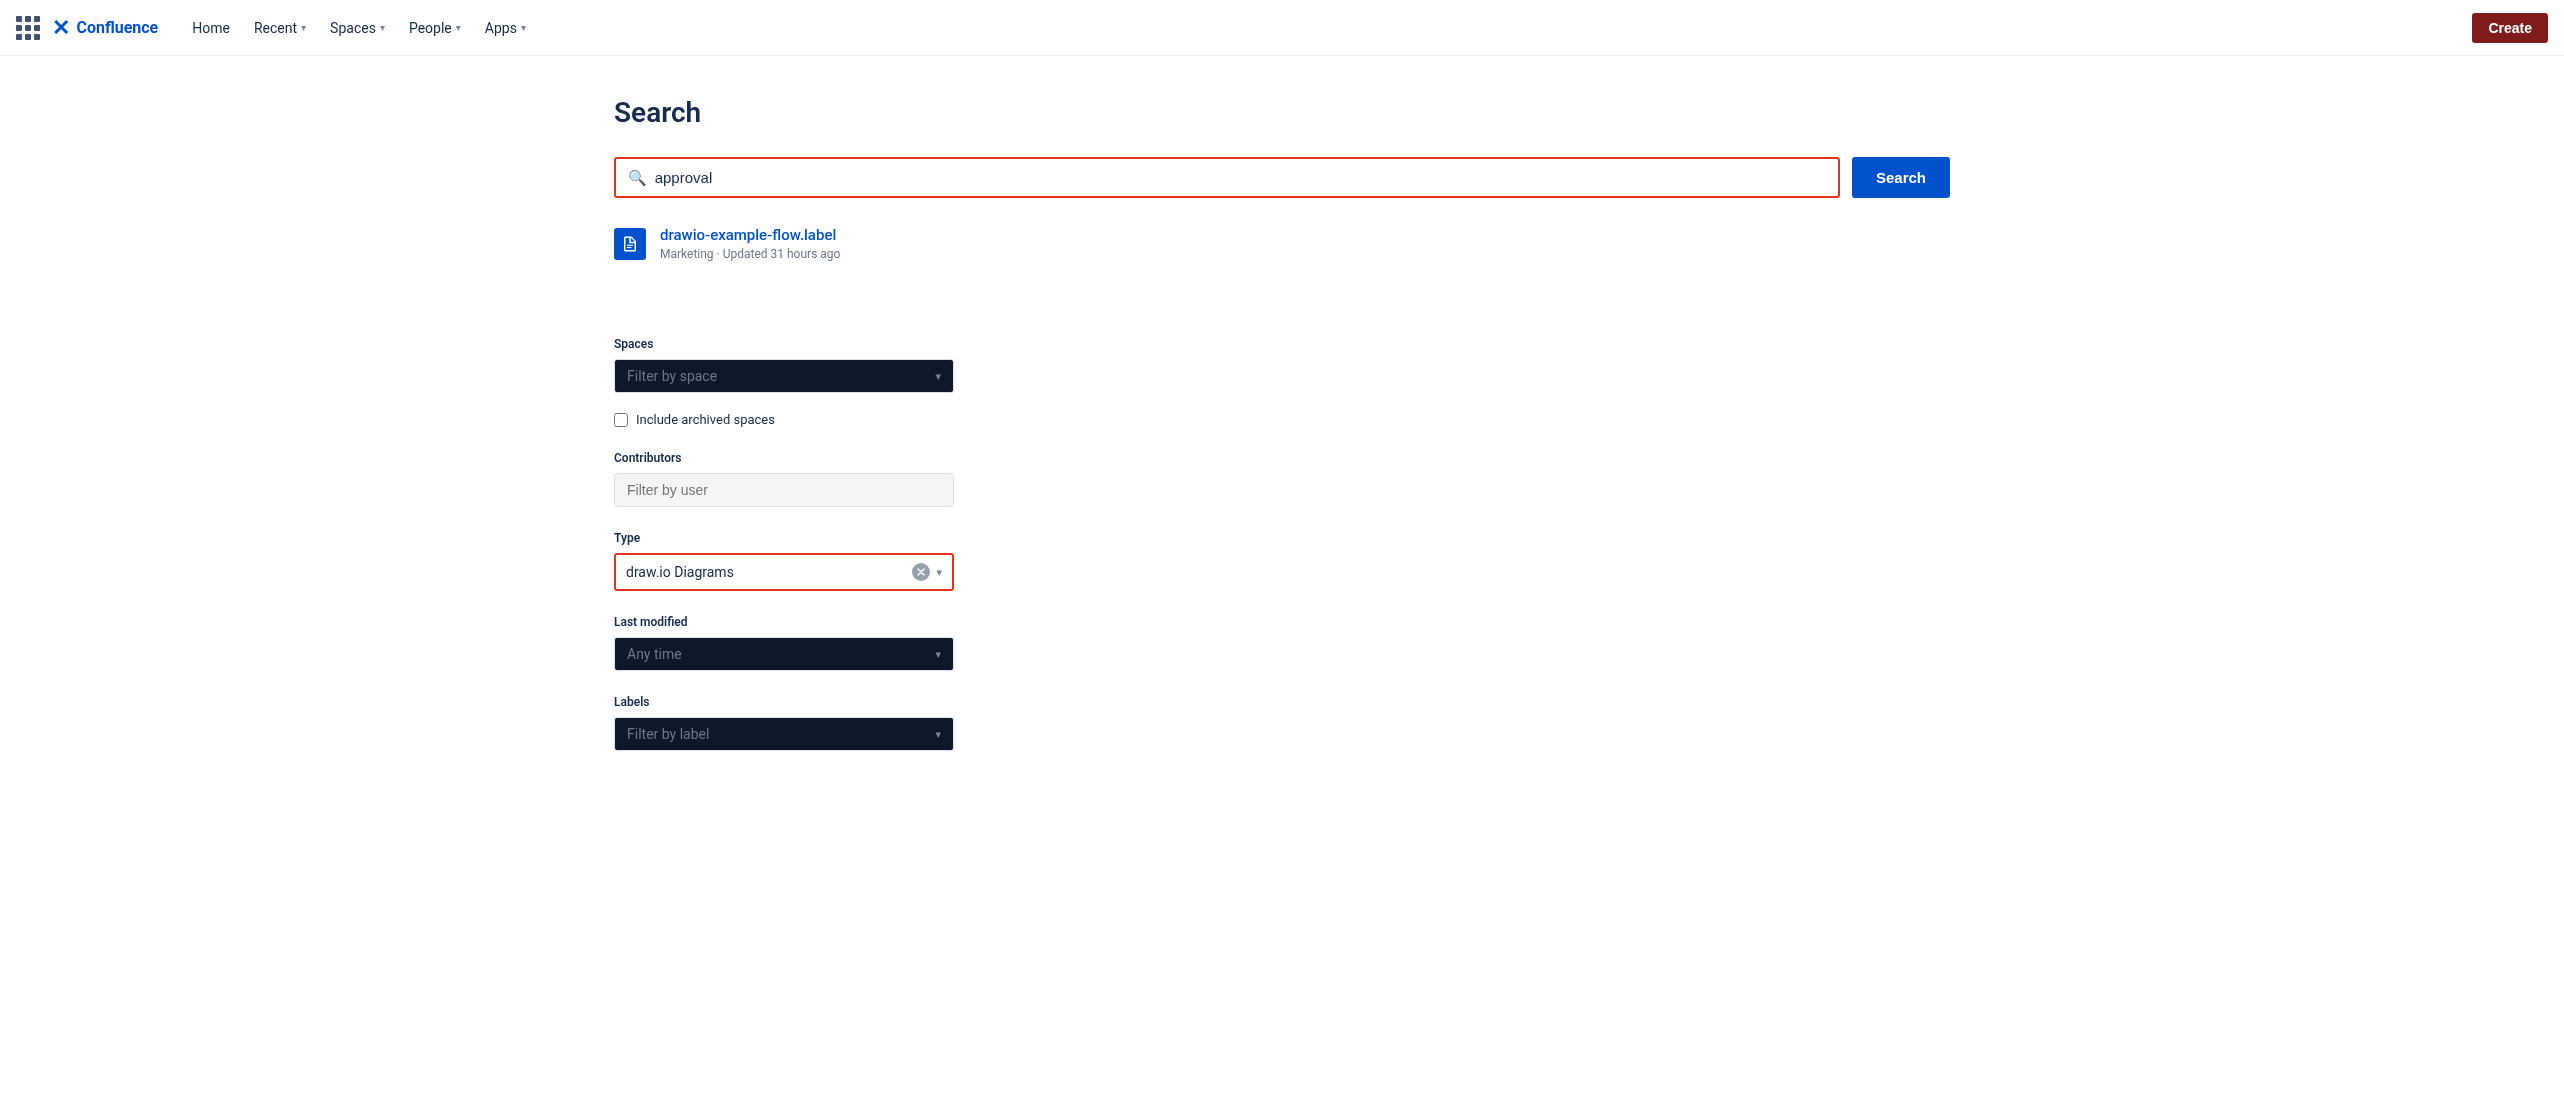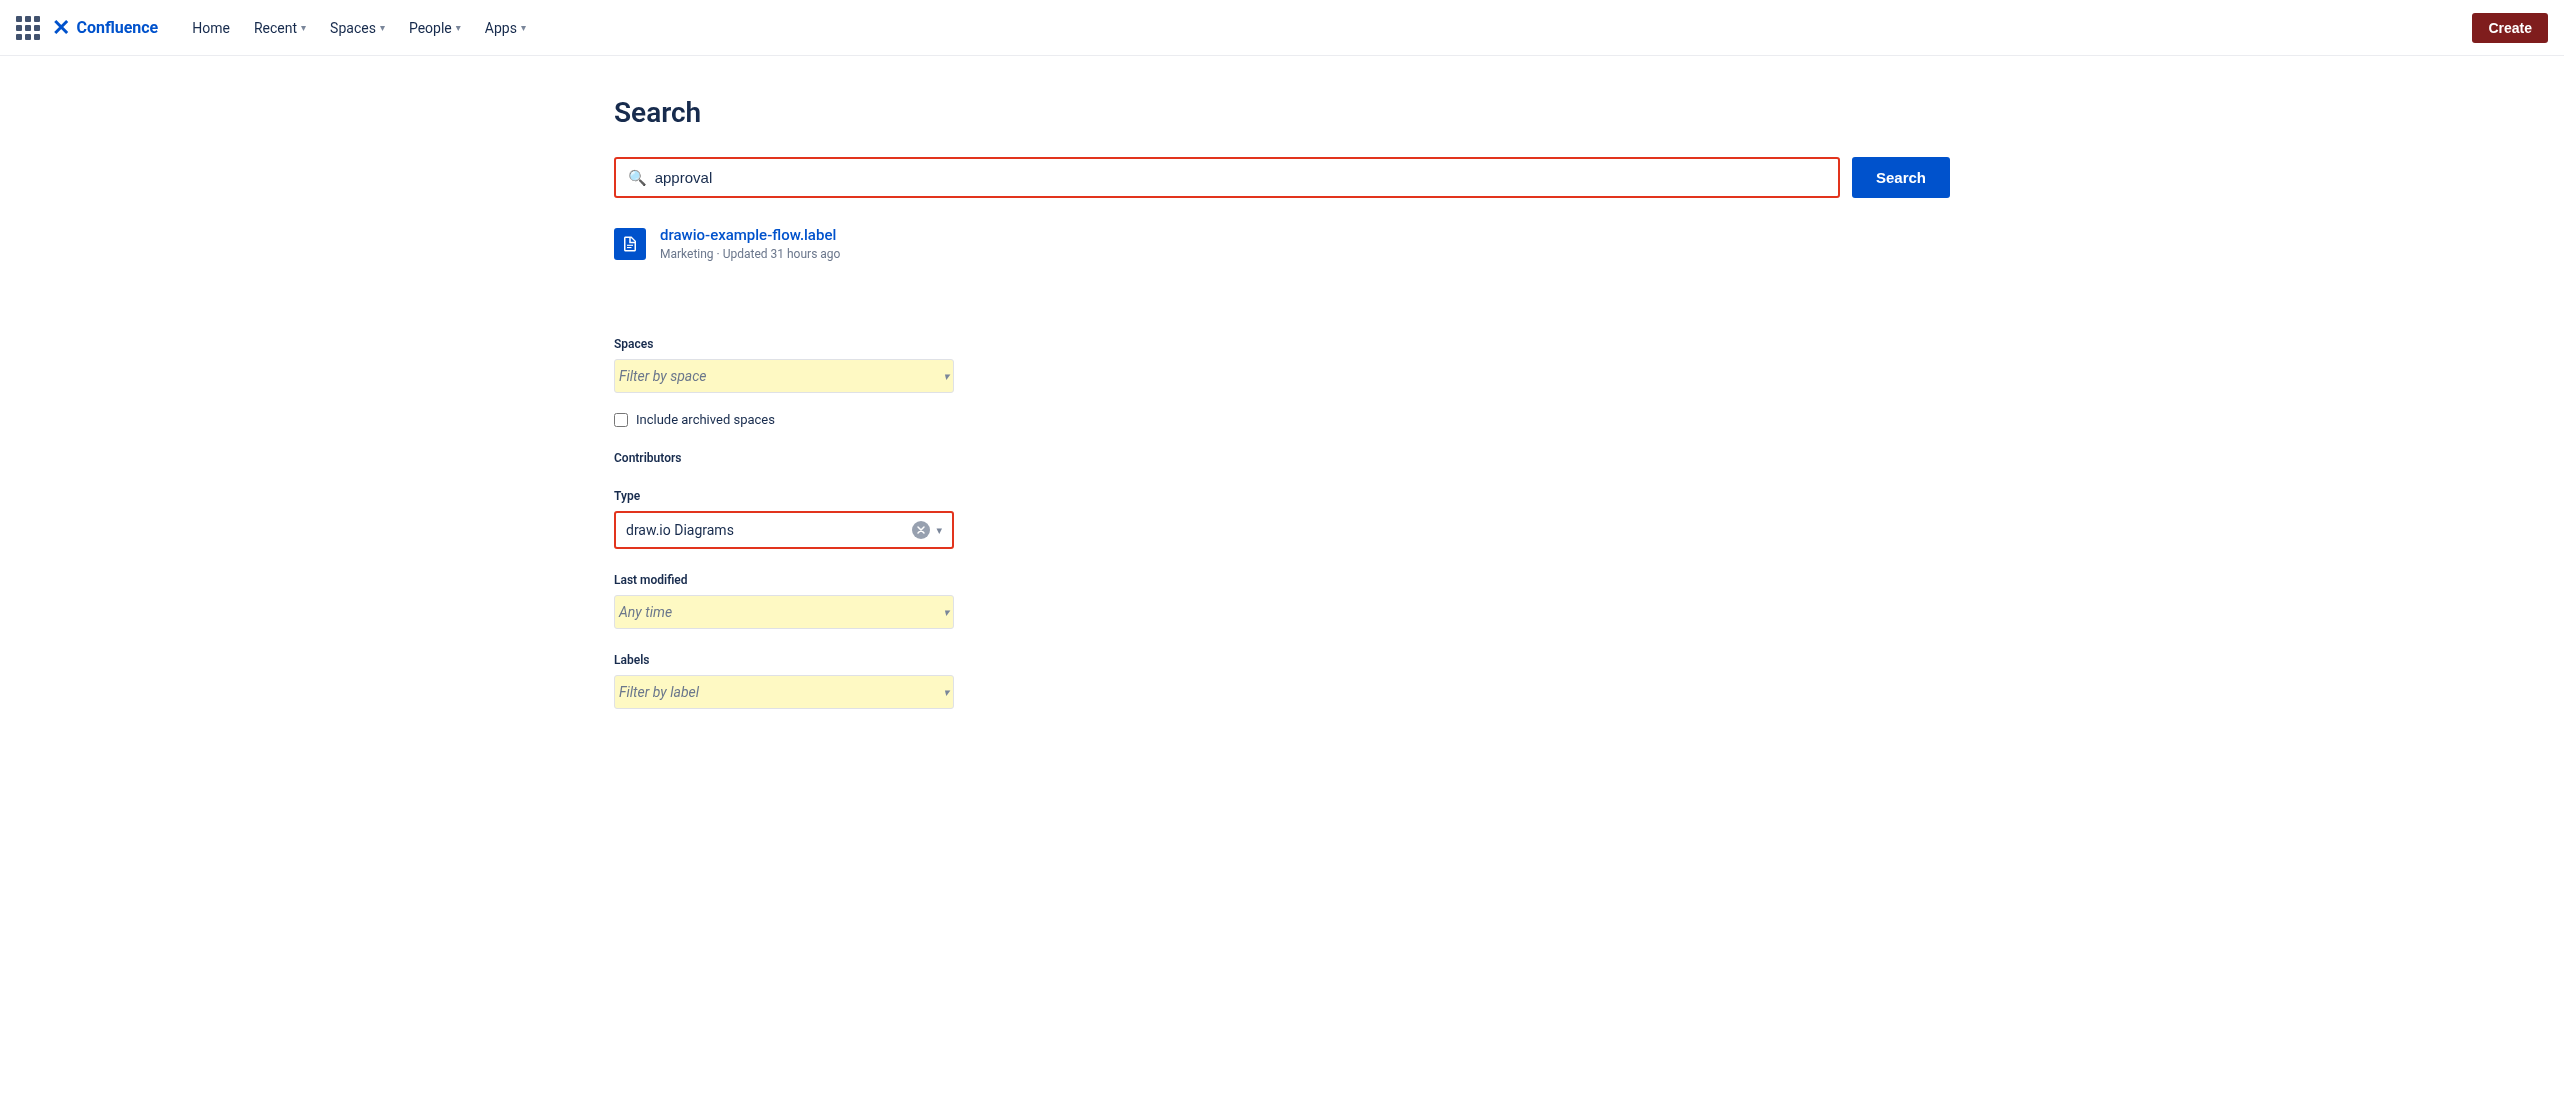--- a/index.html
+++ b/index.html
@@ -61,22 +61,22 @@
     .result-excerpt { font-size: 13px; color: #172B4D; line-height: 1.5; word-break: break-all; }
     .result-excerpt strong { font-weight: 700; }
 
     
     .sidebar { width: 340px; flex-shrink: 0; }
     .sidebar-section { margin-bottom: 24px; }
     .sidebar-section-title { font-size: 12px; font-weight: 600; color: #172B4D; margin-bottom: 8px; text-transform: none; letter-spacing: 0; }
 
     .sidebar-dropdown {
       display: flex; align-items: center; justify-content: space-between;
-      border: 1px solid #DFE1E6; border-radius: 3px; padding: 8px 4px;
-      cursor: pointer; background: #fef9c3; font-size: 14px; color: #6B778C; font-style: italic;
+      border: 1px solid #DFE1E6; border-radius: 3px; padding: 8px 12px;
+      cursor: pointer; background: #0f172a; font-size: 14px; color: #6B778C;
     }
     .sidebar-dropdown .chevron { font-size: 11px; color: #7A869A; }
 
     .include-archived { display: flex; align-items: center; gap: 8px; margin-top: 19px; cursor: pointer; }
     .include-archived input[type="checkbox"] { width: 14px; height: 14px; cursor: pointer; }
     .include-archived-label { font-size: 13px; color: #172B4D; }
 
     .sidebar-input {
       width: 100%; border: 1px solid #DFE1E6; border-radius: 3px;
       padding: 8px 12px; font-size: 14px; color: #6B778C;
@@ -177,20 +177,21 @@
         <span class="chevron">▾</span>
       </div>
       <label class="include-archived">
         <input type="checkbox" style="">
         <span class="include-archived-label">Include archived spaces</span>
       </label>
     </div>
 
     <div class="sidebar-section">
       <div class="sidebar-section-title">Contributors</div>
+      <input class="sidebar-input" type="text" placeholder="Filter by user" style="">
     </div>
 
     <div class="sidebar-section">
       <div class="sidebar-section-title">Type</div>
       <div class="filter-with-clear">
         <span class="filter-with-clear-text">draw.io Diagrams</span>
         <div class="filter-clear-btn">
           <div class="filter-clear-icon">
             <svg viewBox="0 0 10 10">
               <path d="M8 2L2 8M2 2l6 6" stroke="#fff" stroke-width="1.5" stroke-linecap="round"></path>

